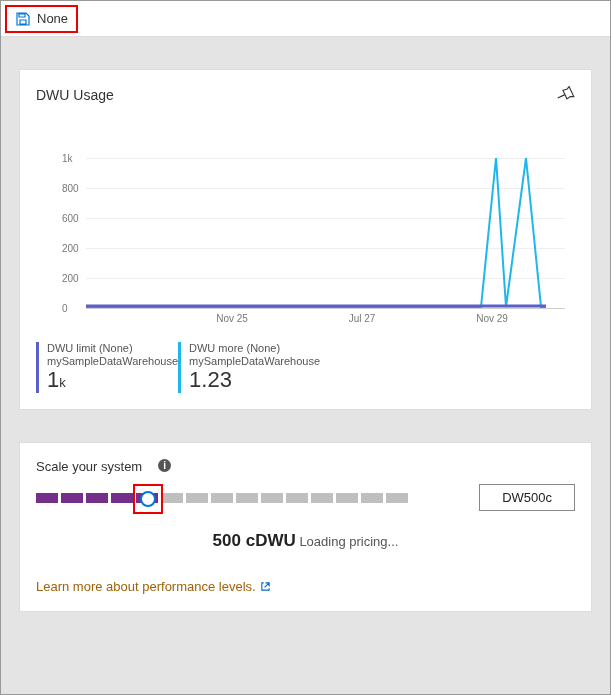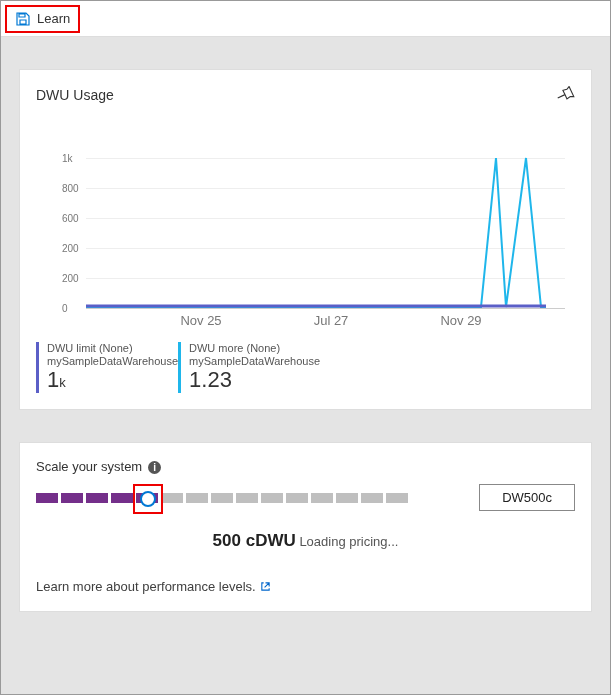--- a/index.html
+++ b/index.html
@@ -18,56 +18,56 @@
     .card { background: #fff; border: 1px solid #ddd; padding: 16px; margin-bottom: 32px; }
     
     .card-header { display: flex; justify-content: space-between; align-items: center; margin-bottom: 24px; }
     .card-title { font-size: 14px; color: #333; font-weight: normal; }
     .pin-ic { width: 18px; height: 18px; cursor: pointer; }
     
     .chart { position: relative; height: 200px; margin-bottom: 8px; }
     .ytick { position: absolute; left: 26px; font-size: 10px; color: #777; transform: translateY(-50%); }
     .grid { position: absolute; left: 50px; right: 10px; height: 1px; background: #eee; }
     .zeroln { background: #ccc; }
-    .xtick { position: absolute; top: 185px; font-size: 13px; color: #777; transform: translateX(-50%); }
+    .xtick { position: absolute; top: 185px; font-size: 10px; color: #777; transform: translateX(-50%); margin-left: 31px; }
     .chart-svg { position: absolute; left: 50px; top: 0; width: 460px; height: 180px; }
     
     .legend { display: flex; padding-top: 6px; }
     .leg-item { border-left: 3px solid; padding-left: 8px; }
     .leg-lbl { font-size: 11px; color: #555; display: block; line-height: 1.2; }
     .leg-val { font-size: 22px; color: #333; line-height: 1.1; }
     .leg-val small { font-size: 13px; }
     
-    .scale-head { display: flex; align-items: flex-end; gap: 6px; margin-bottom: 10px; }
+    .scale-head { display: flex; align-items: flex-start; gap: 16px; margin-bottom: 10px; }
     .scale-lbl { font-size: 13px; color: #333; }
     .info-ic { width: 13px; height: 13px; border-radius: 50%; background: #555; color: #fff; font-size: 10px; font-weight: bold; display: inline-flex; align-items: center; justify-content: center; }
     
     .scale-row { display: flex; align-items: center; justify-content: space-between; margin-bottom: 20px; }
     .slider { position: relative; width: 380px; height: 24px; }
     .seg { position: absolute; top: 8px; width: 22px; height: 10px; background: #bfbfbf; }
     .seg.fill { background: #742f8a; }
     .handle-wrap { position: absolute; top: -1px; width: 30px; height: 30px; border: 2px solid #e00; display: flex; align-items: center; justify-content: center; }
     .handle { width: 16px; height: 16px; border: 2px solid #0078d4; border-radius: 50%; background: #fff; cursor: grab; }
     .tier-box { border: 1px solid #888; padding: 5px 22px; font-size: 13px; color: #222; }
     
     .price-row { text-align: center; font-size: 13px; color: #555; margin-bottom: 26px; }
     .price-row strong { color: #222; font-size: 17px; font-weight: 600; }
     
-    .link { color: #404040; font-size: 13px; display: inline-flex; align-items: center; gap: 4px; cursor: pointer; }
+    .link { color: #a16207; font-size: 13px; display: inline-flex; align-items: center; gap: 4px; cursor: pointer; }
     .ext-ic { width: 11px; height: 11px; }
   </style>
 </head>
 <body>
 
 <div class="toolbar">
   <div class="tb-btn hl-red">
     <svg viewBox="0 0 16 16">
         <path d="M2 2h9l3 3v9H2V2zm2 1v3h6V3H4zm1 6h6v4H5V9z" fill="none" stroke="#0078d4" stroke-width="1.2"></path>
       </svg>
-    <span>Learn</span>
+    <span>None</span>
   </div>
 </div>
 
 <div class="content">
 
   <div class="card">
     <div class="card-header">
       <span class="card-title">DWU Usage</span>
       <svg class="pin-ic" viewBox="0 0 16 16">
           <path d="M9 1l6 6-3 1-2 3-3-3-5 5 5-5-3-3 3-2 1-3z" fill="none" stroke="#333" stroke-width="1" transform="rotate(20 8 8)"></path>

